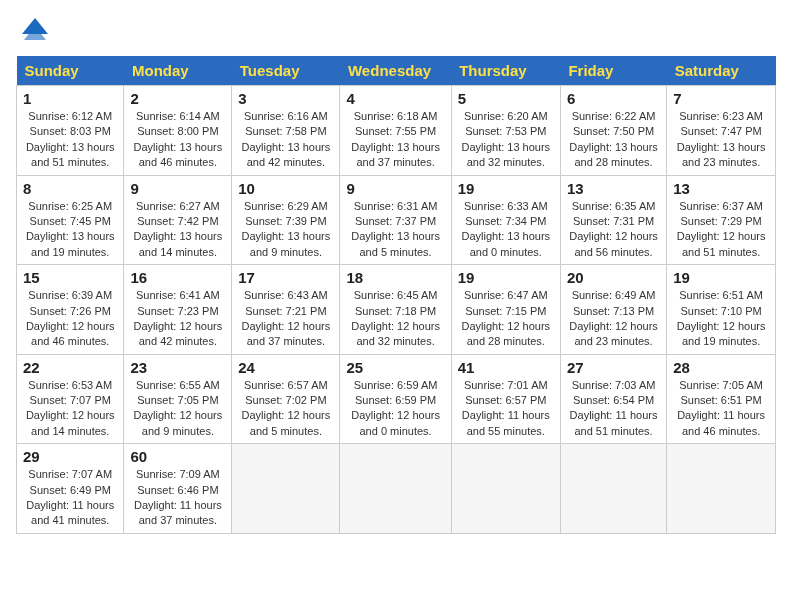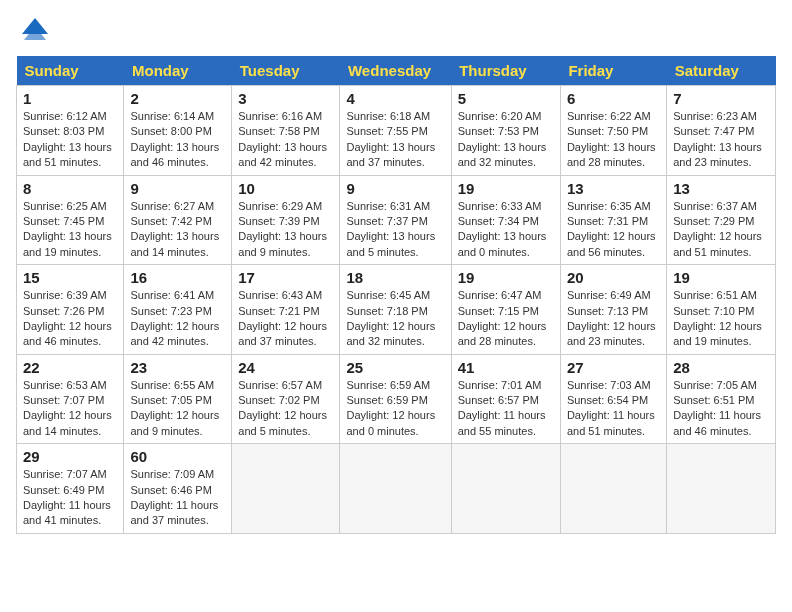--- a/index.html
+++ b/index.html
@@ -78,20 +78,21 @@
     .day-number {
       font-size: 15px;
       font-weight: bold;
       color: #222;
       display: block;
       margin-bottom: 2px;
     }
     .day-info {
       color: #333;
       line-height: 1.4;
+      text-align: center;
     }
   </style>
 </head>
 <body>
 
 <div class="header">
   <div class="logo">
     <div class="logo-text">
       <span class="logo-general"></span>
       <span class="logo-blue"></span>

